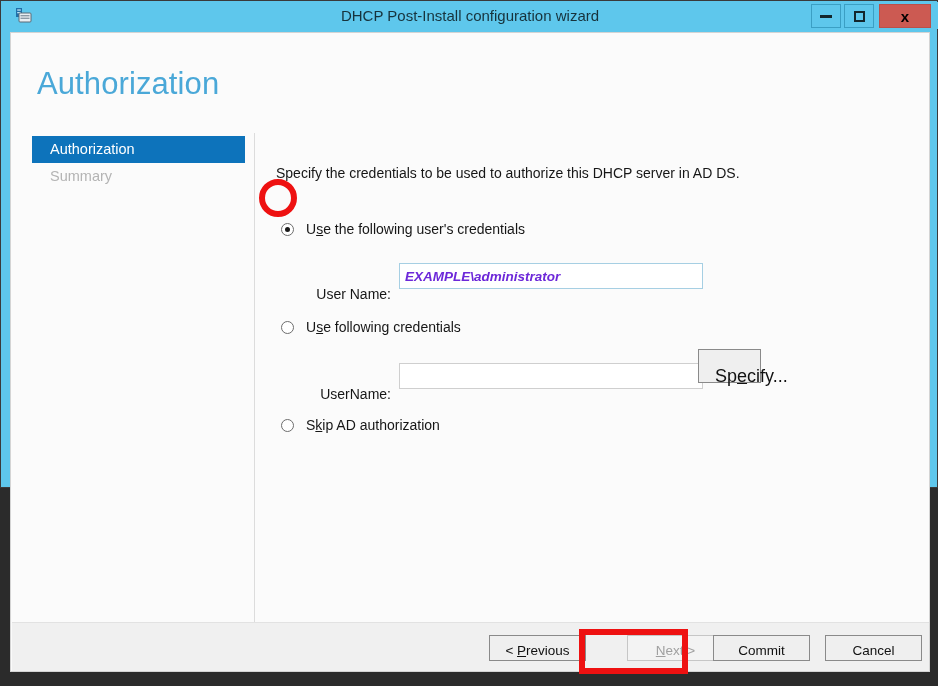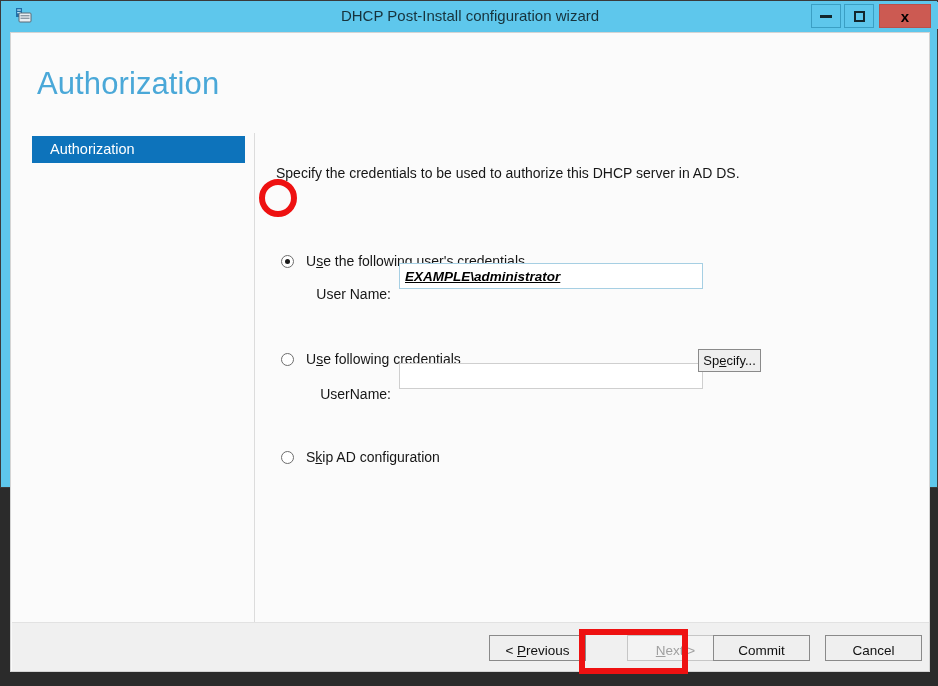--- a/index.html
+++ b/index.html
@@ -160,21 +160,20 @@
     color: #161616;
     white-space: nowrap;
     text-align: right;
   }
 
   .radio-row {
     position: absolute;
     left: 5px;
     display: flex;
     align-items: center;
-    margin-top: 32px;
   }
   .radio-mark {
     width: 13px;
     height: 13px;
     border-radius: 50%;
     border: 1px solid #6d6d6d;
     background: #ffffff;
     box-sizing: border-box;
     position: relative;
     flex: none;
@@ -213,22 +212,21 @@
     white-space: nowrap;
     margin-top: 36px;
   }
   .text-input {
     box-sizing: border-box;
     height: 23px;
     background: #ffffff;
     font-size: 13.5px;
     padding: 12px 5px;
     outline: none;
-    color: #000000;
-    text-decoration: underline;
+    color: #6d28d9;
   }
   #field-username-1 { left: 20px; top: 117px; }
   #field-username-1 .field-label { width: 95px; }
   #input-username-1 {
     width: 304px;
     margin-left: 8px;
     border: 1px solid #a6cfe3;
     font-weight: bold;
     font-style: italic;
     font-family: "Liberation Sans", sans-serif;
@@ -243,25 +241,25 @@
   }
   #btn-specify {
     position: absolute;
     left: 422px;
     top: 216px;
     width: 63px;
     height: 23px;
     box-sizing: border-box;
     background: #efefef;
     border: 1px solid #8a8a8a;
-    font-size: 13px;
+    font-size: 18px;
     color: #111;
     font-family: "Liberation Sans", sans-serif;
     cursor: default;
-    padding: 0;
+    padding: 16px;
     line-height: 21px;
   }
   #btn-specify u { text-decoration: underline; }
 
   
   #footer {
     position: absolute;
     left: 1px;
     top: 589px;
     width: 917px;
@@ -342,20 +340,21 @@
     </button>
     <button class="win-btn" id="btn-close">x</button>
   </div>
 
   <div id="client-area">
 
     <div id="page-title">Authorization</div>
 
     <div id="sidebar">
       <div class="side-item active">Authorization</div>
+      <div class="side-item muted">Summary</div>
     </div>
     <div id="sidebar-divider"></div>
 
     <div id="main-pane">
 
       <div id="intro-text">Specify the credentials to be used to authorize this DHCP server in AD DS.</div>
 
       <div class="radio-row" id="row-following">
         <span class="radio-mark checked"></span>
         <span class="radio-label"><span>U</span><u>s</u><span>e the following user's credentials</span></span>
@@ -373,21 +372,21 @@
 
       <div class="field-row" id="field-username-2">
         <span class="field-label">UserName:</span>
         <input class="text-input" id="input-username-2" type="text" value="" style="">
       </div>
 
       <button id="btn-specify"><span>Sp</span><u>e</u><span>cify...</span></button>
 
       <div class="radio-row" id="row-skip">
         <span class="radio-mark"></span>
-        <span class="radio-label"><span>S</span><u>k</u><span>ip AD configuration</span></span>
+        <span class="radio-label"><span>S</span><u>k</u><span>ip AD authorization</span></span>
       </div>
 
     </div>
 
     <div id="footer">
       <button class="footer-btn" id="btn-previous"><span>&lt; </span><u>P</u><span>revious</span></button>
       <button class="footer-btn disabled" id="btn-next"><span></span><u>N</u><span>ext &gt;</span></button>
       <button class="footer-btn" id="btn-commit">Commit</button>
       <button class="footer-btn" id="btn-cancel">Cancel</button>
     </div>

